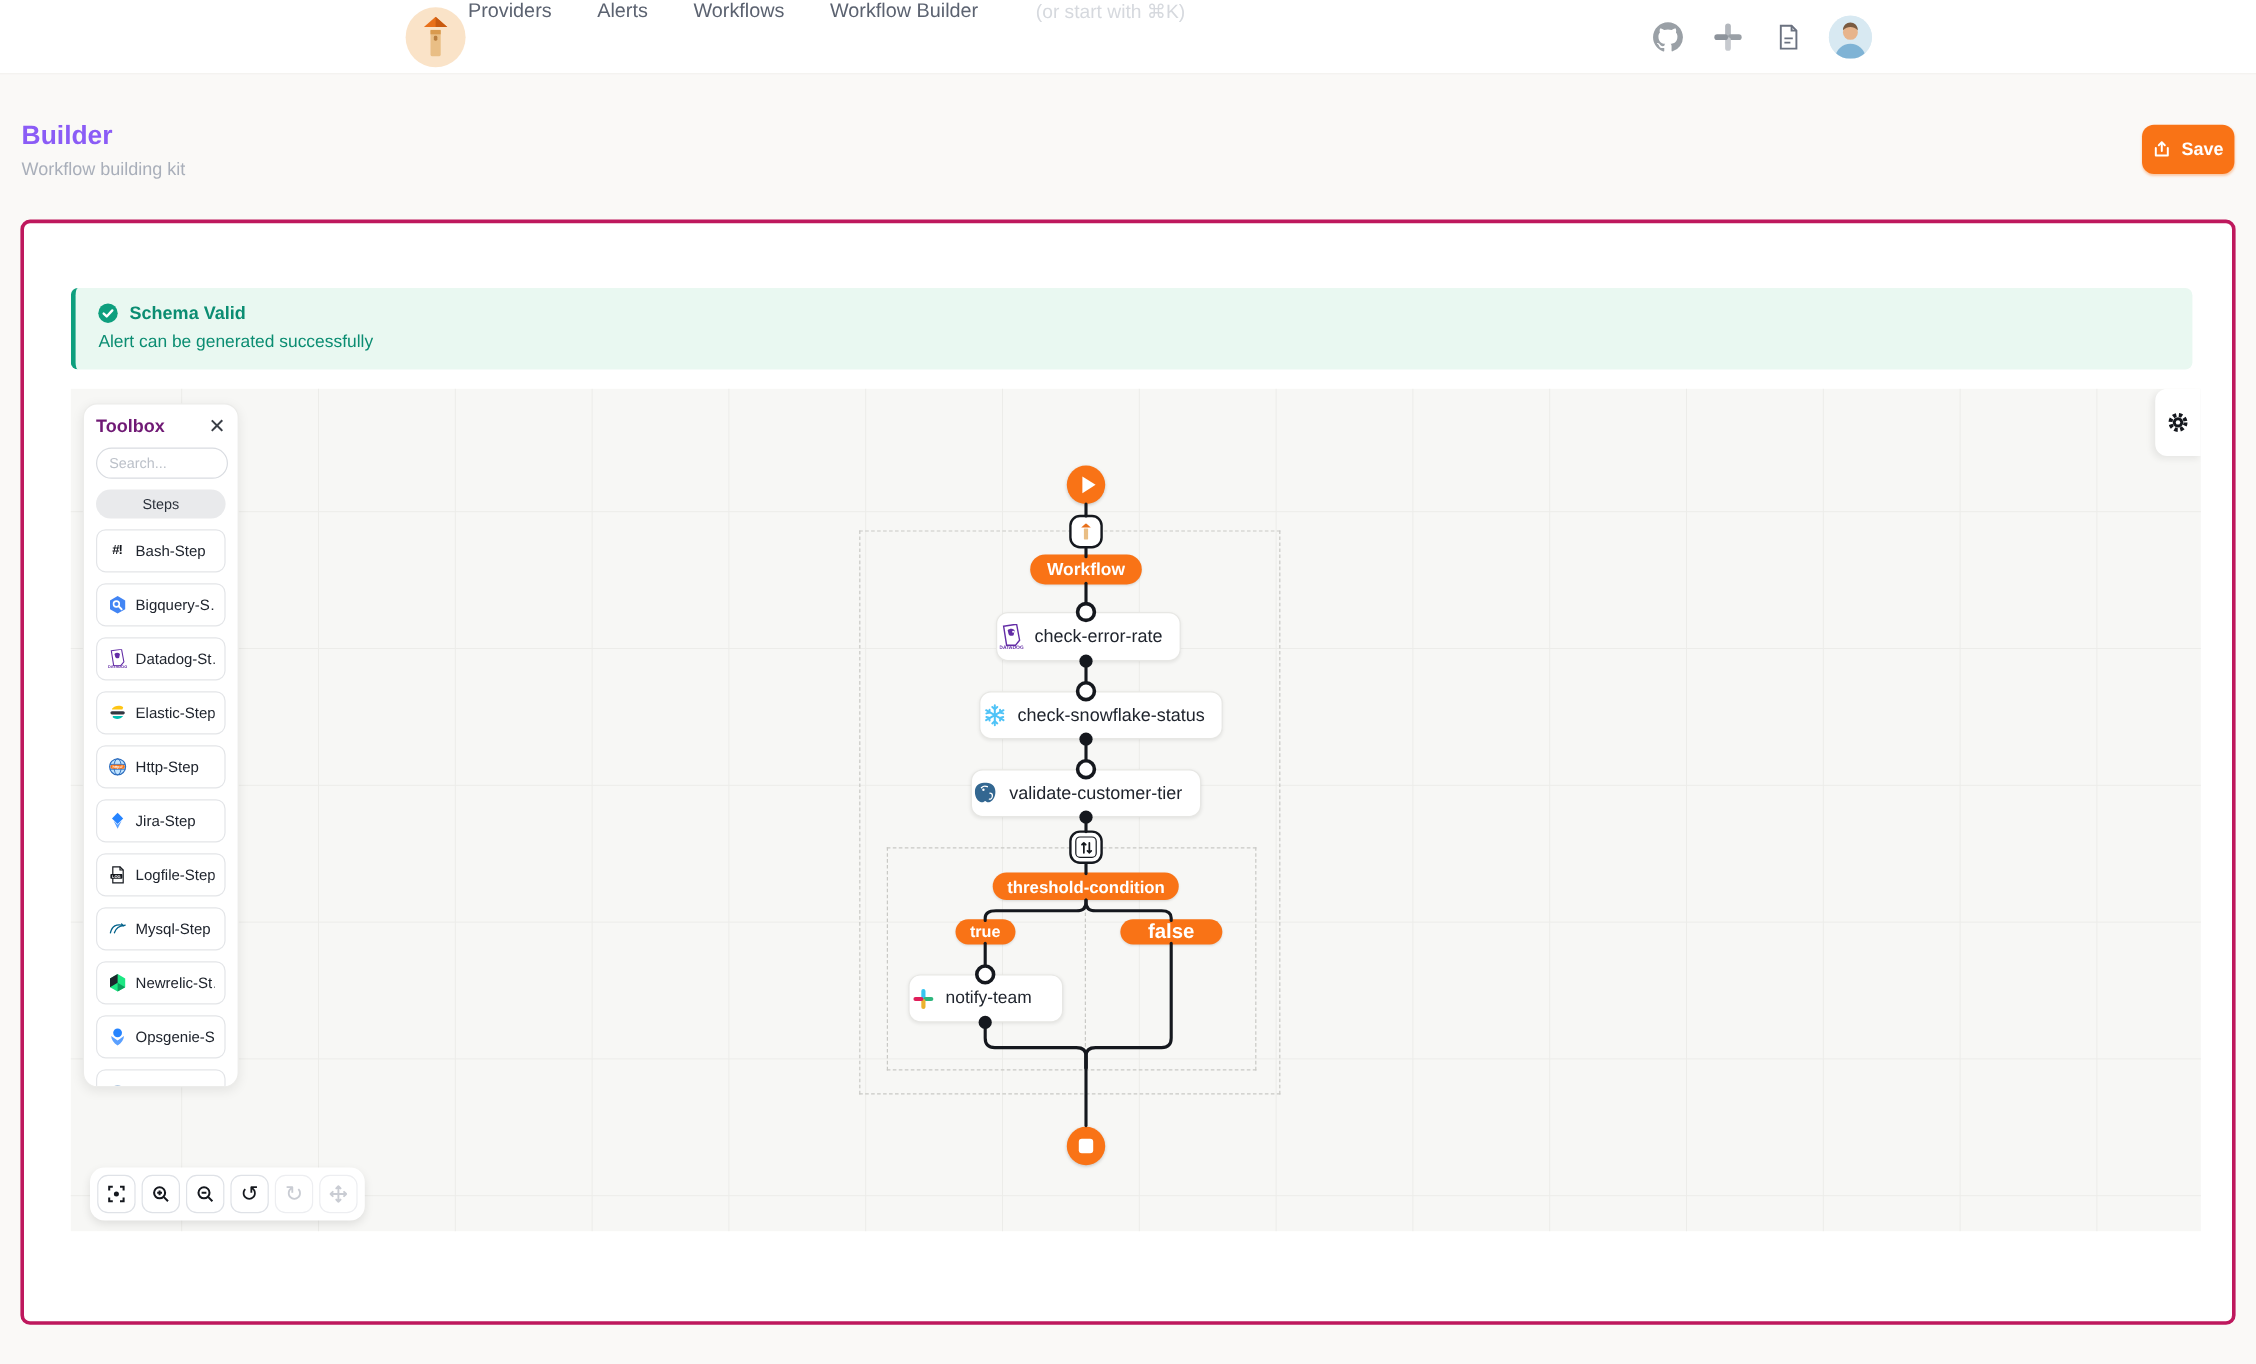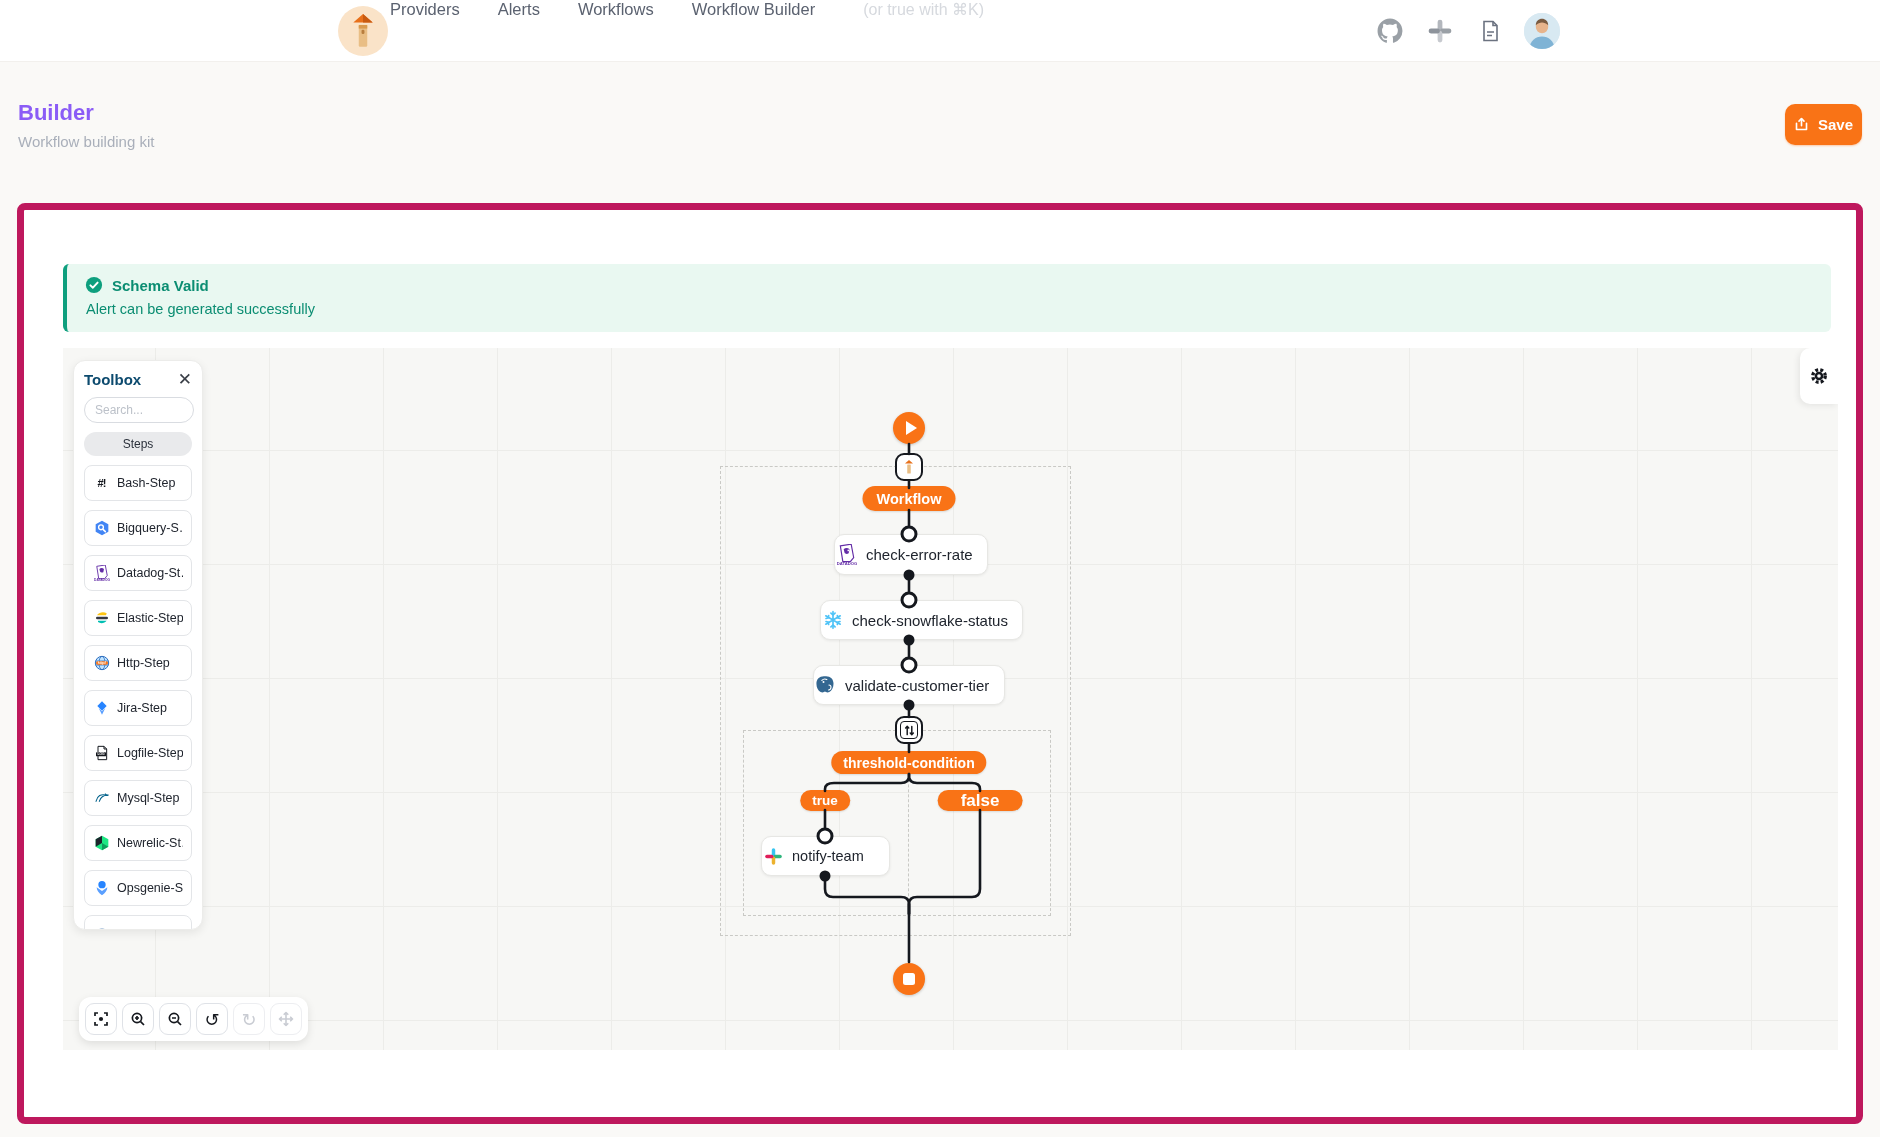--- a/index.html
+++ b/index.html
@@ -22,22 +22,22 @@
 
   
   .page-title { position:absolute; left:18px; top:100px; font-size:22px; font-weight:bold; color:#8b5cf6; }
   .page-sub   { position:absolute; left:18px; top:133px; font-size:15px; color:#A9AFBA; }
   .save-btn { position:absolute; left:1785px; top:104px; width:77px; height:41px;
     background:#F97316; border:none; border-radius:10px; color:#fff; font-weight:bold; font-size:15px;
     display:flex; align-items:center; justify-content:center; gap:9px; cursor:pointer;
     font-family:"Liberation Sans",sans-serif; box-shadow:0 1px 2px rgba(249,115,22,.35); }
 
   
-  .card { position:absolute; left:17px; top:203px; width:1846px; height:921px;
-    background:#fff; border:7px solid #be185d; border-radius:8px; }
+  .card { position:absolute; left:17px; top:183px; width:1846px; height:921px;
+    background:#fff; border:3px solid #be185d; border-radius:8px; }
 
   
   .banner { position:absolute; left:39px; top:54px; width:1768px; height:68px;
     background:#E9F8F1; border-left:4px solid #0E9F7E; border-radius:6px; padding:12px 18px 0 18px; }
   .banner-title-row { display:flex; align-items:center; gap:9px; }
   .banner-title { font-size:15px; font-weight:bold; color:#0B8D72; }
   .banner-msg { font-size:14.5px; color:#0B8D72; margin-top:7px; margin-left:1px; }
 
   
   .canvas { position:absolute; left:39px; top:138px; width:1775px; height:702px;
@@ -69,21 +69,21 @@
     box-shadow:0 1px 3px rgba(0,0,0,.2); cursor:pointer; }
   .play-tri { width:0; height:0; border-left:11px solid #fff; border-top:7px solid transparent;
     border-bottom:7px solid transparent; margin-left:4px; }
   .stop-sq { width:12px; height:12px; background:#fff; border-radius:2.5px; }
 
   
   .toolbox { position:absolute; left:10px; top:12px; width:130px; height:570px; z-index:6;
     background:#fff; border:1px solid #ECECEA; border-radius:12px; box-shadow:0 3px 10px rgba(0,0,0,.08);
     padding:10px; overflow:hidden; }
   .tb-head { display:flex; align-items:center; justify-content:space-between; }
-  .tb-title { font-size:15px; font-weight:bold; color:#0c4a6e;text-align:center; }
+  .tb-title { font-size:15px; font-weight:bold; color:#701a75;text-align:center; }
   .tb-close { font-size:17px; color:#3A3F47; cursor:pointer; line-height:14px; }
   .tb-search { margin-top:9px; width:110px; height:26px; border:1px solid #D9DCE1; border-radius:13px;
     padding:0 10px; font-size:12px; color:#3A3F47; outline:none; background:#fff; font-family:"Liberation Sans",sans-serif; }
   .tb-search::placeholder { color:#BCC1C9; }
   .tb-section { margin-top:9px; height:24px; background:#E9EAEC; border-radius:12px;
     display:flex; align-items:center; justify-content:center; font-size:12px; color:#2B313B; }
   .steps-list { list-style:none; }
   .step { margin-top:9px; height:36px; background:#fff; border:1px solid #E3E5E8; border-radius:8px;
     display:flex; align-items:center; gap:7px; padding:0 8px; cursor:grab; }
   .step .s-label { font-size:12.5px; color:#20252E; white-space:nowrap; overflow:hidden; }
@@ -112,21 +112,21 @@
       <polygon points="12,0 20,7 4,7" fill="#E8701A"></polygon>
       <polygon points="12,0 20,7 12,7" fill="#C85A10"></polygon>
       <rect x="10.8" y="13" width="2.4" height="3.4" rx="1" fill="#B97E3F"></rect>
     </svg>
   </div>
   <nav class="nav">
     <span class="nav-item">Providers</span>
     <span class="nav-item">Alerts</span>
     <span class="nav-item">Workflows</span>
     <span class="nav-item">Workflow Builder</span>
-    <span class="hint">(or true with ⌘K)</span>
+    <span class="hint">(or start with ⌘K)</span>
   </nav>
   <div class="top-icons">
     <span class="tico">
       <svg width="26" height="26" viewBox="0 0 24 24">
           <path fill="#9AA0A6" d="M12 .5C5.65.5.5 5.65.5 12c0 5.08 3.29 9.39 7.86 10.91.58.11.79-.25.79-.56 0-.27-.01-1.17-.02-2.12-3.2.7-3.88-1.36-3.88-1.36-.52-1.33-1.28-1.68-1.28-1.68-1.04-.71.08-.7.08-.7 1.15.08 1.76 1.18 1.76 1.18 1.03 1.76 2.69 1.25 3.34.96.1-.75.4-1.25.72-1.54-2.55-.29-5.24-1.28-5.24-5.68 0-1.26.45-2.28 1.18-3.09-.12-.29-.51-1.46.11-3.05 0 0 .96-.31 3.15 1.18a10.9 10.9 0 0 1 5.74 0c2.19-1.49 3.15-1.18 3.15-1.18.62 1.59.23 2.76.11 3.05.73.81 1.18 1.83 1.18 3.09 0 4.41-2.7 5.38-5.26 5.66.41.35.77 1.05.77 2.12 0 1.53-.01 2.76-.01 3.14 0 .31.21.67.8.56A11.52 11.52 0 0 0 23.5 12C23.5 5.65 18.35.5 12 .5z"></path>
         </svg>
     </span>
     <span class="tico">
       <svg width="26" height="26" viewBox="0 0 24 24">
         <rect x="9.8" y="1.5" width="4.4" height="10.5" rx="2.2" fill="#B3B7BD"></rect>

